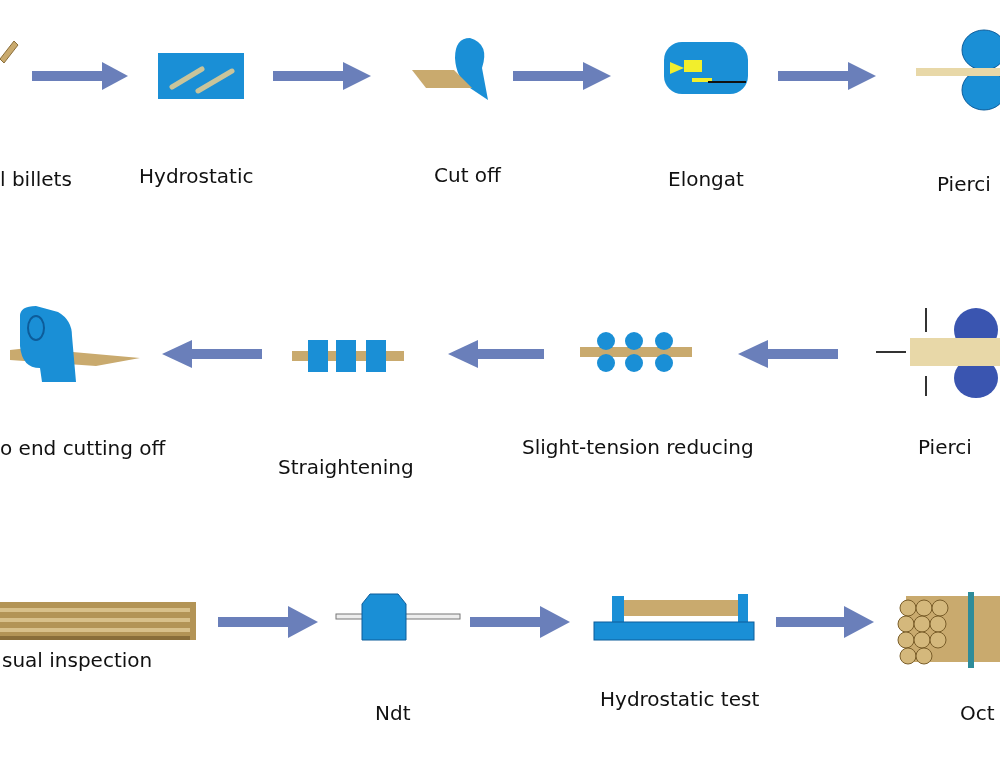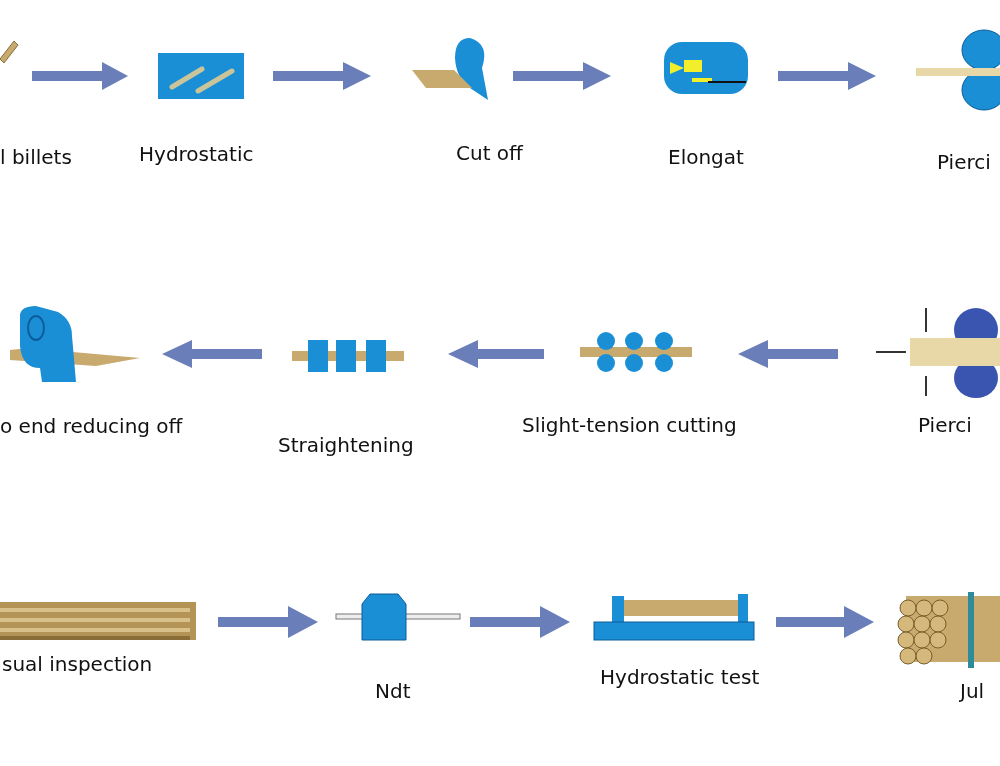--- a/index.html
+++ b/index.html
@@ -1,18 +1,18 @@
 <!DOCTYPE html>
 <html><head>
 <meta charset="utf-8">
 <style>
   html, body { margin:0; padding:0; background:#ffffff; }
   body { width:1000px; height:766px; position:relative; overflow:hidden;
          font-family:"DejaVu Sans", sans-serif; }
-  .label { position:absolute; font-size:20px; color:#111; white-space:nowrap; }
+  .label { position:absolute; font-size:20px; color:#111; white-space:nowrap;margin-top:22px; }
   svg { position:absolute; overflow:visible; }
 </style>
 </head>
 <body>
 
 <svg style="left:0;top:35px" width="20" height="40">
   <path d="M0 24 L14 6 L18 10 L4 28 Z" fill="#c9aa6e" stroke="#8a6e3a" stroke-width="1"></path>
 </svg>
 <div class="label" style="left:0;top:145px">l billets</div>
 
@@ -30,21 +30,21 @@
 
 <svg style="left:273px;top:62px" width="98" height="28">
   <rect x="0" y="9" width="72" height="10" fill="#6a7fba"></rect>
     <polygon points="70,0 98,14 70,28" fill="#6a7fba"></polygon>
 </svg>
 
 <svg style="left:410px;top:38px" width="80" height="66">
   <path d="M45 20 Q45 0 60 0 Q80 6 72 30 L78 62 L60 50 Q46 40 45 20 Z" fill="#1a8fd6"></path>
   <polygon points="2,32 44,32 62,50 16,50" fill="#c9aa6e"></polygon>
 </svg>
-<div class="label" style="left:456px;top:141px">Cut off</div>
+<div class="label" style="left:434px;top:141px">Cut off</div>
 
 <svg style="left:513px;top:62px" width="98" height="28">
   <rect x="0" y="9" width="72" height="10" fill="#6a7fba"></rect>
     <polygon points="70,0 98,14 70,28" fill="#6a7fba"></polygon>
 </svg>
 
 <svg style="left:664px;top:42px" width="86" height="52">
   <rect x="0" y="0" width="84" height="52" rx="18" fill="#1a8fd6"></rect>
   <polygon points="6,20 20,26 6,32" fill="#f2ee2c"></polygon>
   <rect x="20" y="18" width="18" height="12" fill="#f2ee2c"></rect>
@@ -63,21 +63,21 @@
   <ellipse cx="70" cy="62" rx="22" ry="20" fill="#1a8fd6" stroke="#0d5c9a"></ellipse>
   <rect x="2" y="40" width="84" height="8" fill="#e8d8a8"></rect>
 </svg>
 <div class="label" style="left:937px;top:150px">Pierci</div>
 
 <svg style="left:6px;top:306px" width="140" height="78">
   <polygon points="4,44 22,42 134,52 90,60 4,54" fill="#c9aa6e"></polygon>
   <path d="M14 10 Q14 0 30 0 L52 6 Q66 14 66 30 L70 76 L36 76 L34 62 Q16 62 14 40 Z" fill="#1a8fd6"></path>
   <ellipse cx="30" cy="22" rx="8" ry="12" fill="none" stroke="#0d5c9a" stroke-width="2"></ellipse>
 </svg>
-<div class="label" style="left:0;top:414px">o end reducing off</div>
+<div class="label" style="left:0;top:414px">o end cutting off</div>
 
 <svg style="left:162px;top:340px" width="100" height="28">
   <rect x="28" y="9" width="72" height="10" fill="#6a7fba"></rect>
     <polygon points="30,0 0,14 30,28" fill="#6a7fba"></polygon>
 </svg>
 
 <svg style="left:292px;top:340px" width="112" height="32">
   <rect x="0" y="11" width="112" height="10" fill="#c9aa6e"></rect>
   <rect x="16" y="0" width="20" height="32" fill="#1a8fd6"></rect>
   <rect x="44" y="0" width="20" height="32" fill="#1a8fd6"></rect>
@@ -92,21 +92,21 @@
 
 <svg style="left:580px;top:330px" width="112" height="44">
   <rect x="0" y="17" width="112" height="10" fill="#c9aa6e"></rect>
   <circle cx="26" cy="11" r="9" fill="#1a8fd6"></circle>
     <circle cx="26" cy="33" r="9" fill="#1a8fd6"></circle>
   <circle cx="54" cy="11" r="9" fill="#1a8fd6"></circle>
     <circle cx="54" cy="33" r="9" fill="#1a8fd6"></circle>
   <circle cx="84" cy="11" r="9" fill="#1a8fd6"></circle>
     <circle cx="84" cy="33" r="9" fill="#1a8fd6"></circle>
 </svg>
-<div class="label" style="left:522px;top:413px">Slight-tension cutting</div>
+<div class="label" style="left:522px;top:413px">Slight-tension reducing</div>
 
 <svg style="left:738px;top:340px" width="100" height="28">
   <rect x="28" y="9" width="72" height="10" fill="#6a7fba"></rect>
     <polygon points="30,0 0,14 30,28" fill="#6a7fba"></polygon>
 </svg>
 
 <svg style="left:876px;top:306px" width="124" height="90">
   <line x1="50" y1="2" x2="50" y2="26" stroke="#333" stroke-width="2"></line>
   <line x1="50" y1="70" x2="50" y2="90" stroke="#333" stroke-width="2"></line>
   <line x1="0" y1="46" x2="30" y2="46" stroke="#333" stroke-width="2"></line>
@@ -116,21 +116,21 @@
 </svg>
 <div class="label" style="left:918px;top:413px">Pierci</div>
 
 <svg style="left:0;top:600px" width="200" height="42">
   <rect x="0" y="2" width="196" height="38" fill="#b39456"></rect>
   <rect x="0" y="8" width="190" height="4" fill="#d8c08a"></rect>
   <rect x="0" y="18" width="190" height="4" fill="#d8c08a"></rect>
   <rect x="0" y="28" width="190" height="4" fill="#d8c08a"></rect>
   <rect x="0" y="36" width="190" height="4" fill="#8a6e3a"></rect>
 </svg>
-<div class="label" style="left:2px;top:652px">sual inspection</div>
+<div class="label" style="left:2px;top:626px">sual inspection</div>
 
 <svg style="left:218px;top:606px" width="100" height="32">
   <rect x="0" y="11" width="72" height="10" fill="#6a7fba"></rect>
     <polygon points="70,0 100,16 70,32" fill="#6a7fba"></polygon>
 </svg>
 
 <svg style="left:336px;top:594px" width="124" height="48">
   <rect x="0" y="20" width="124" height="5" fill="#eee" stroke="#777"></rect>
   <polygon points="26,10 34,0 62,0 70,10 70,46 26,46" fill="#1a8fd6" stroke="#0d5c9a"></polygon>
 </svg>
@@ -164,13 +164,13 @@
     <circle cx="10" cy="32" r="8"></circle>
       <circle cx="26" cy="32" r="8"></circle>
       <circle cx="42" cy="32" r="8"></circle>
     <circle cx="10" cy="48" r="8"></circle>
       <circle cx="26" cy="48" r="8"></circle>
       <circle cx="42" cy="48" r="8"></circle>
     <circle cx="12" cy="64" r="8"></circle>
       <circle cx="28" cy="64" r="8"></circle>
   </g>
 </svg>
-<div class="label" style="left:960px;top:679px">Jul</div>
+<div class="label" style="left:960px;top:679px">Oct</div>
 
 </body></html>

